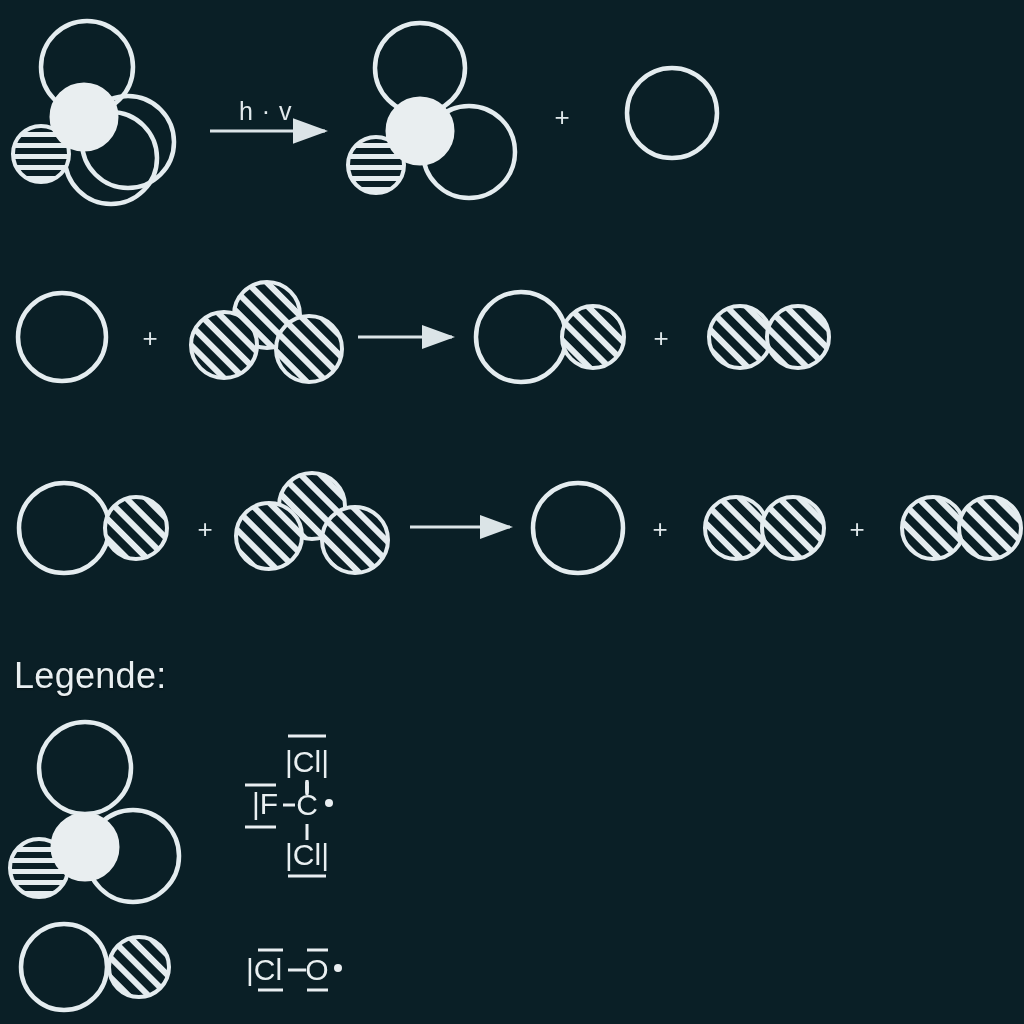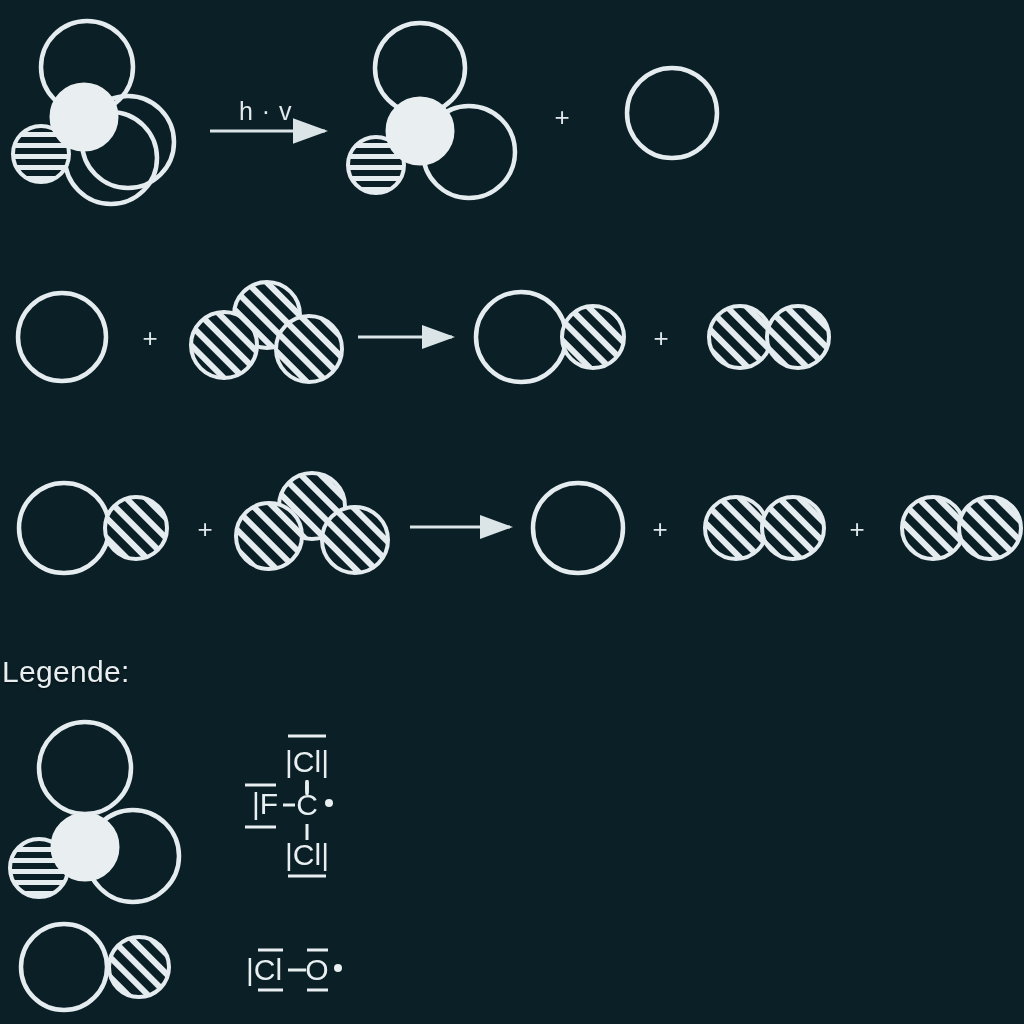--- a/index.html
+++ b/index.html
@@ -19,23 +19,23 @@
   }
   svg.scene {
     position: absolute;
     left: 0;
     top: 0;
     width: 1024px;
     height: 1024px;
   }
   .legend-title {
     position: absolute;
-    left: 2px;
+    left: 14px;
     top: 655px;
-    font-size: 30px;
+    font-size: 36px;
     letter-spacing: 0.3px;
     color: #e9eff1;
     font-family: "Liberation Sans", sans-serif;
     text-shadow: 0 1px 2px rgba(0,0,0,0.55);
   }
   .op-plus {
     font-size: 26px;
     fill: #dfe7ea;
     font-family: "Liberation Sans", sans-serif;
   }

